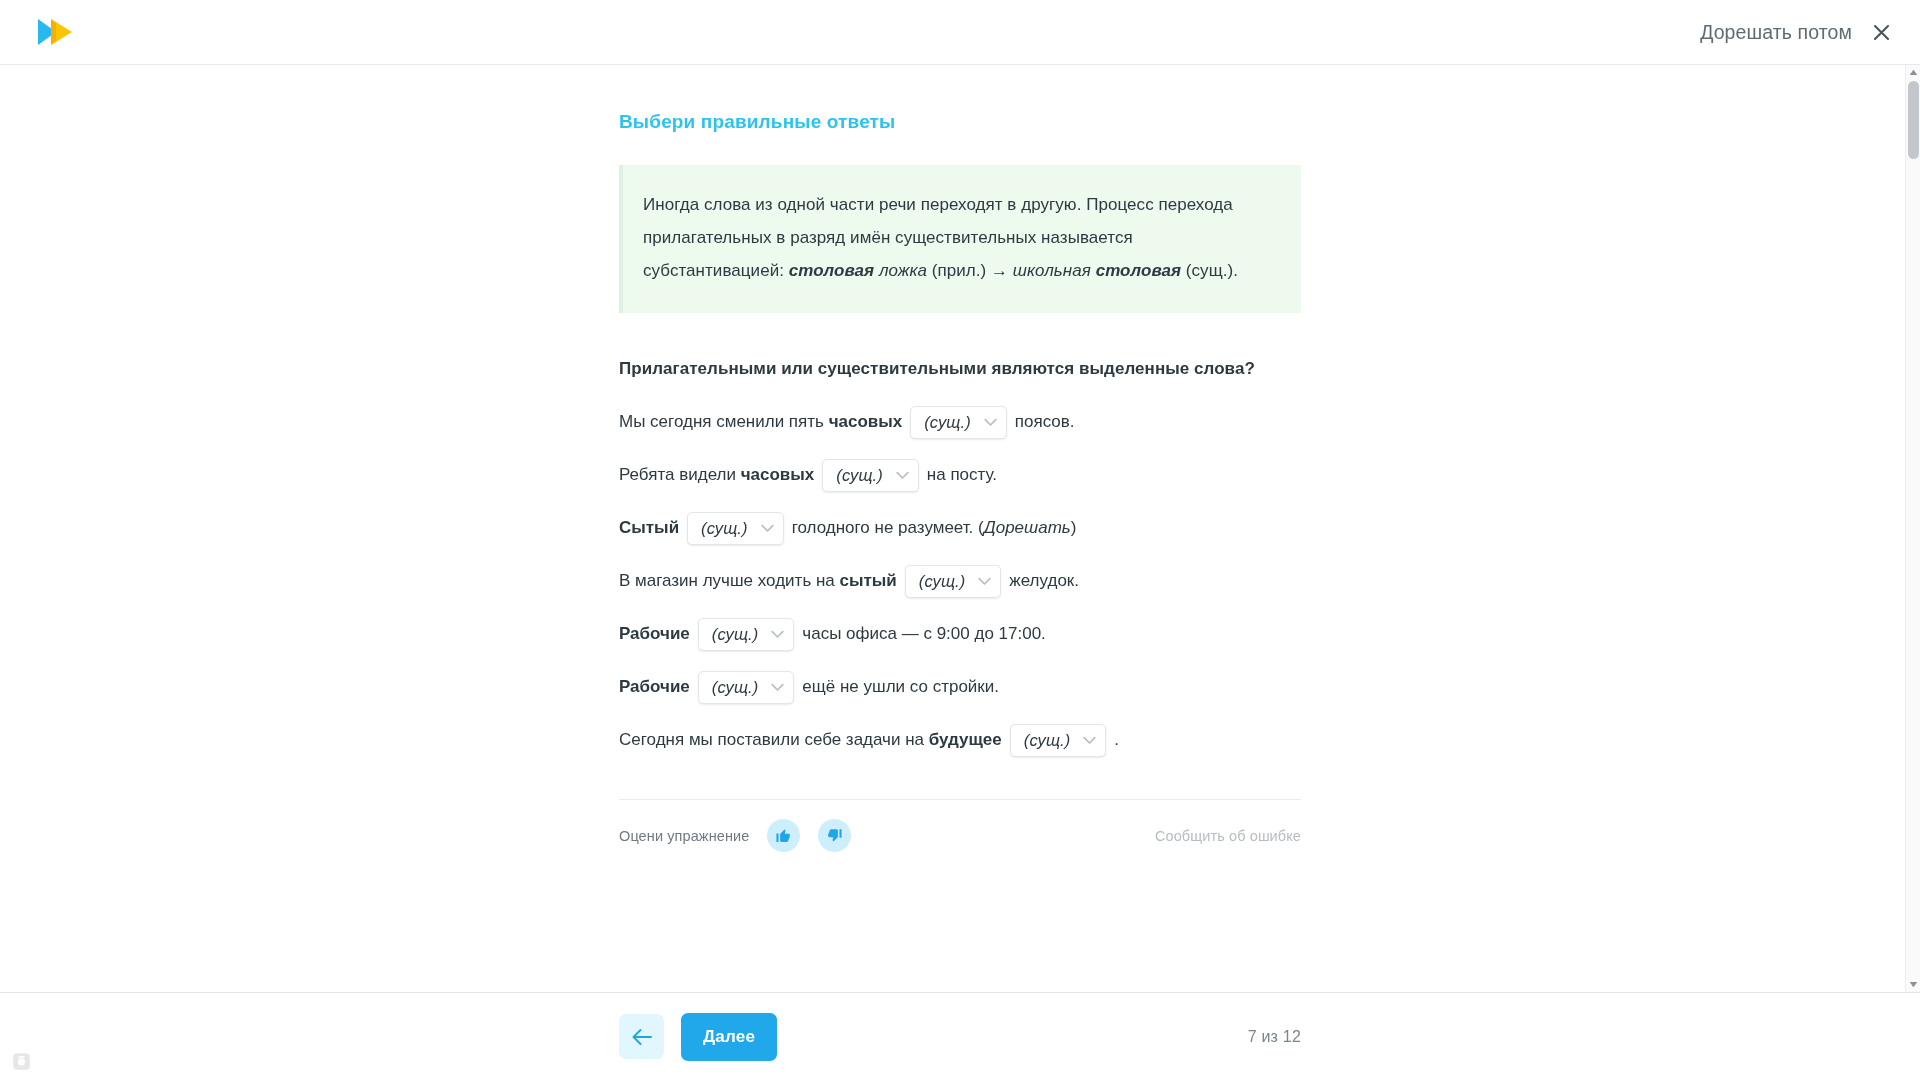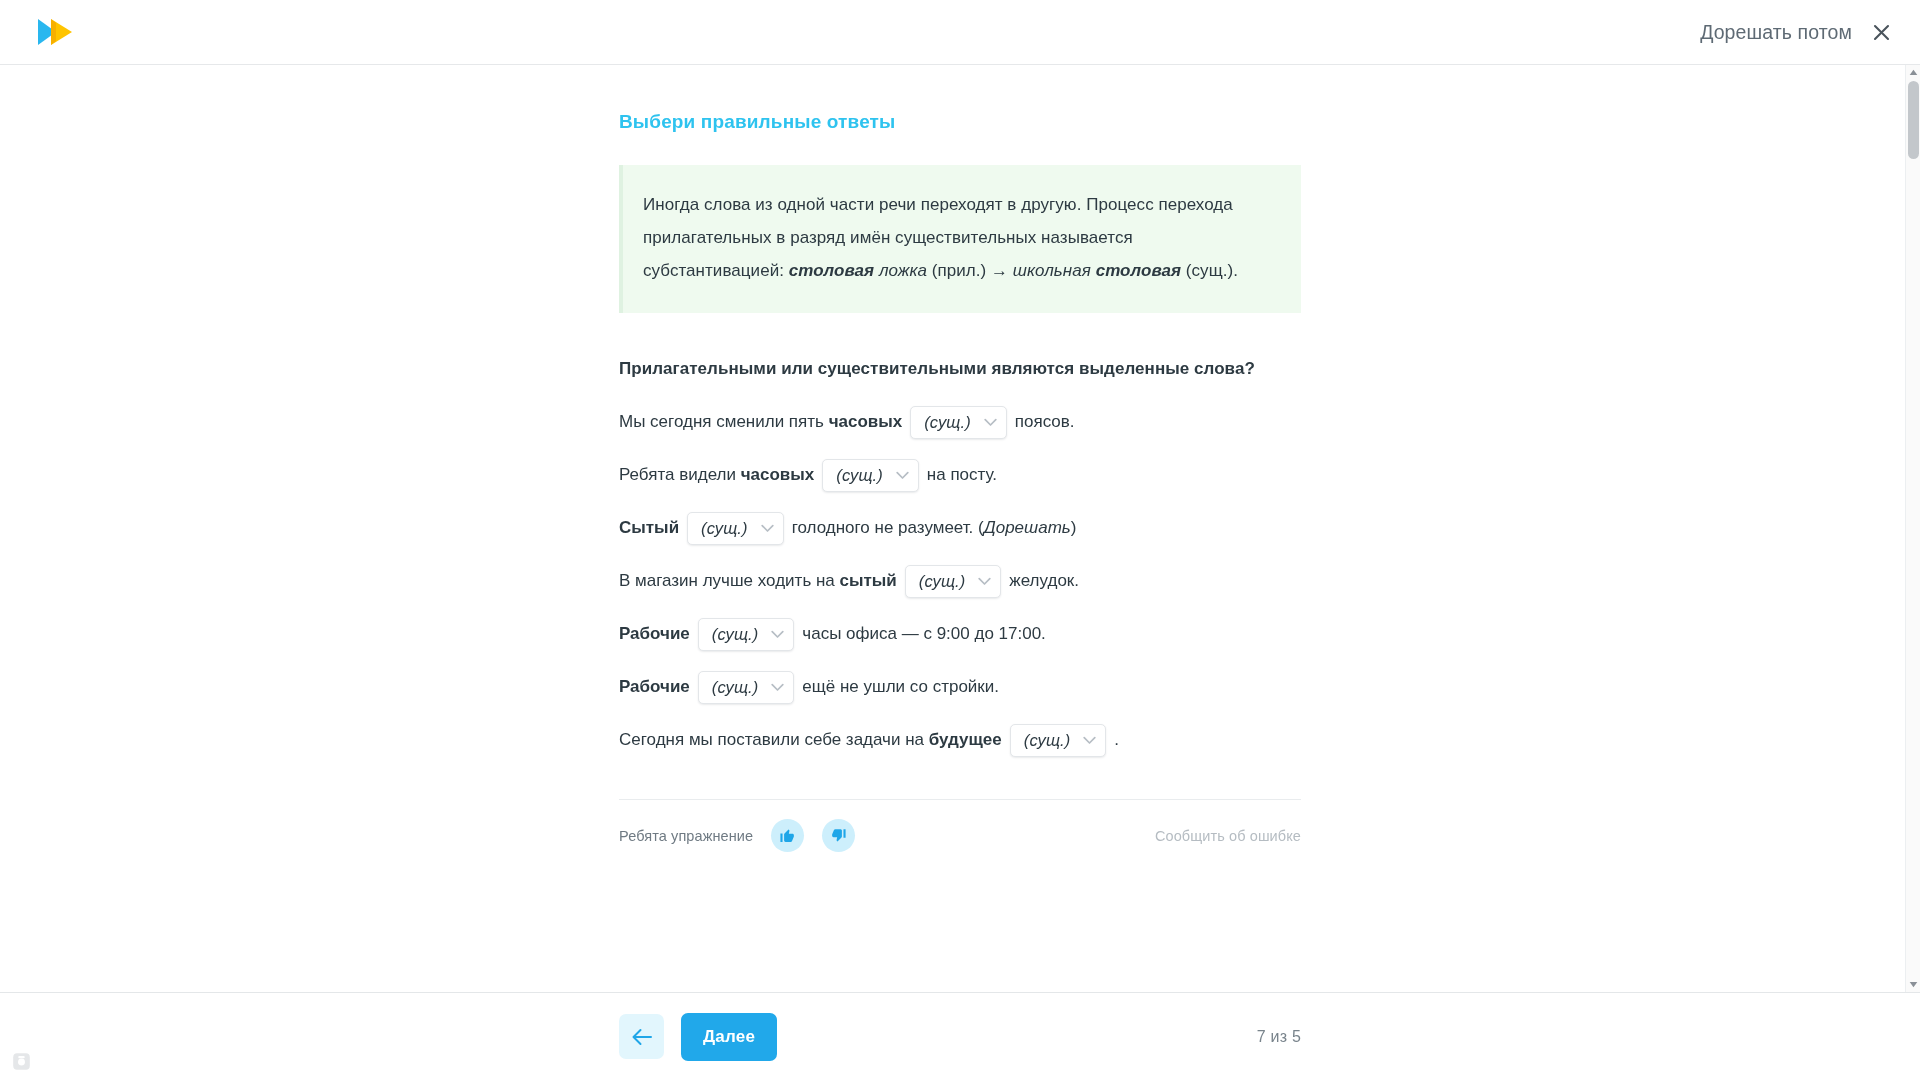--- a/index.html
+++ b/index.html
@@ -415,21 +415,21 @@
               </span>
             </span>
             <span class="seg">.</span>
           </div>
         </div>
 
       <hr class="rate-sep">
 
       <div class="rate-bar">
         <div class="rate-left">
-          <span class="rate-label">Ребята упражнение</span>
+          <span class="rate-label">Оцени упражнение</span>
           <span class="thumb">
             <svg width="17" height="17" viewBox="0 0 24 24" xmlns="http://www.w3.org/2000/svg">
               <path d="M15 3H7.5C6.6 3 5.9 3.5 5.6 4.3L3.1 10.1c-.1.2-.1.5-.1.7V12.5c0 1.1.9 2 2 2h5.1l-.8 3.7v.3c0 .4.2.8.4 1.1l.9.9 5.6-5.6c.4-.4.6-.9.6-1.4V5c0-1.1-.9-2-2-2zM19 3v12h3V3h-3z" fill="currentColor" transform="rotate(180 12 12)"></path>
             </svg>
           </span>
           <span class="thumb">
             <svg width="17" height="17" viewBox="0 0 24 24" xmlns="http://www.w3.org/2000/svg">
               <path d="M15 3H7.5C6.6 3 5.9 3.5 5.6 4.3L3.1 10.1c-.1.2-.1.5-.1.7V12.5c0 1.1.9 2 2 2h5.1l-.8 3.7v.3c0 .4.2.8.4 1.1l.9.9 5.6-5.6c.4-.4.6-.9.6-1.4V5c0-1.1-.9-2-2-2zM19 3v12h3V3h-3z" fill="currentColor"></path>
             </svg>
           </span>
@@ -460,21 +460,21 @@
       <div class="nav-left">
         <button class="back-btn">
           <span>
             <svg width="22" height="18" viewBox="0 0 22 18" xmlns="http://www.w3.org/2000/svg">
               <path d="M9.5 2 L2.5 9 L9.5 16 M2.8 9 L20 9" stroke="currentColor" stroke-width="2" fill="none" stroke-linecap="round" stroke-linejoin="round"></path>
             </svg>
           </span>
         </button>
         <button class="next-btn">Далее</button>
       </div>
-      <span class="counter">7 из 5</span>
+      <span class="counter">7 из 12</span>
     </div>
   </div>
 
   <div class="capture-icon">
     <svg width="19" height="19" viewBox="0 0 24 24" xmlns="http://www.w3.org/2000/svg">
       <rect x="1.5" y="1.5" width="21" height="21" rx="5" fill="currentColor"></rect>
       <circle cx="12" cy="12.5" r="4.4" fill="#ffffff"></circle>
       <rect x="8" y="5" width="8" height="3" rx="1" fill="#ffffff"></rect>
     </svg>
   </div>

